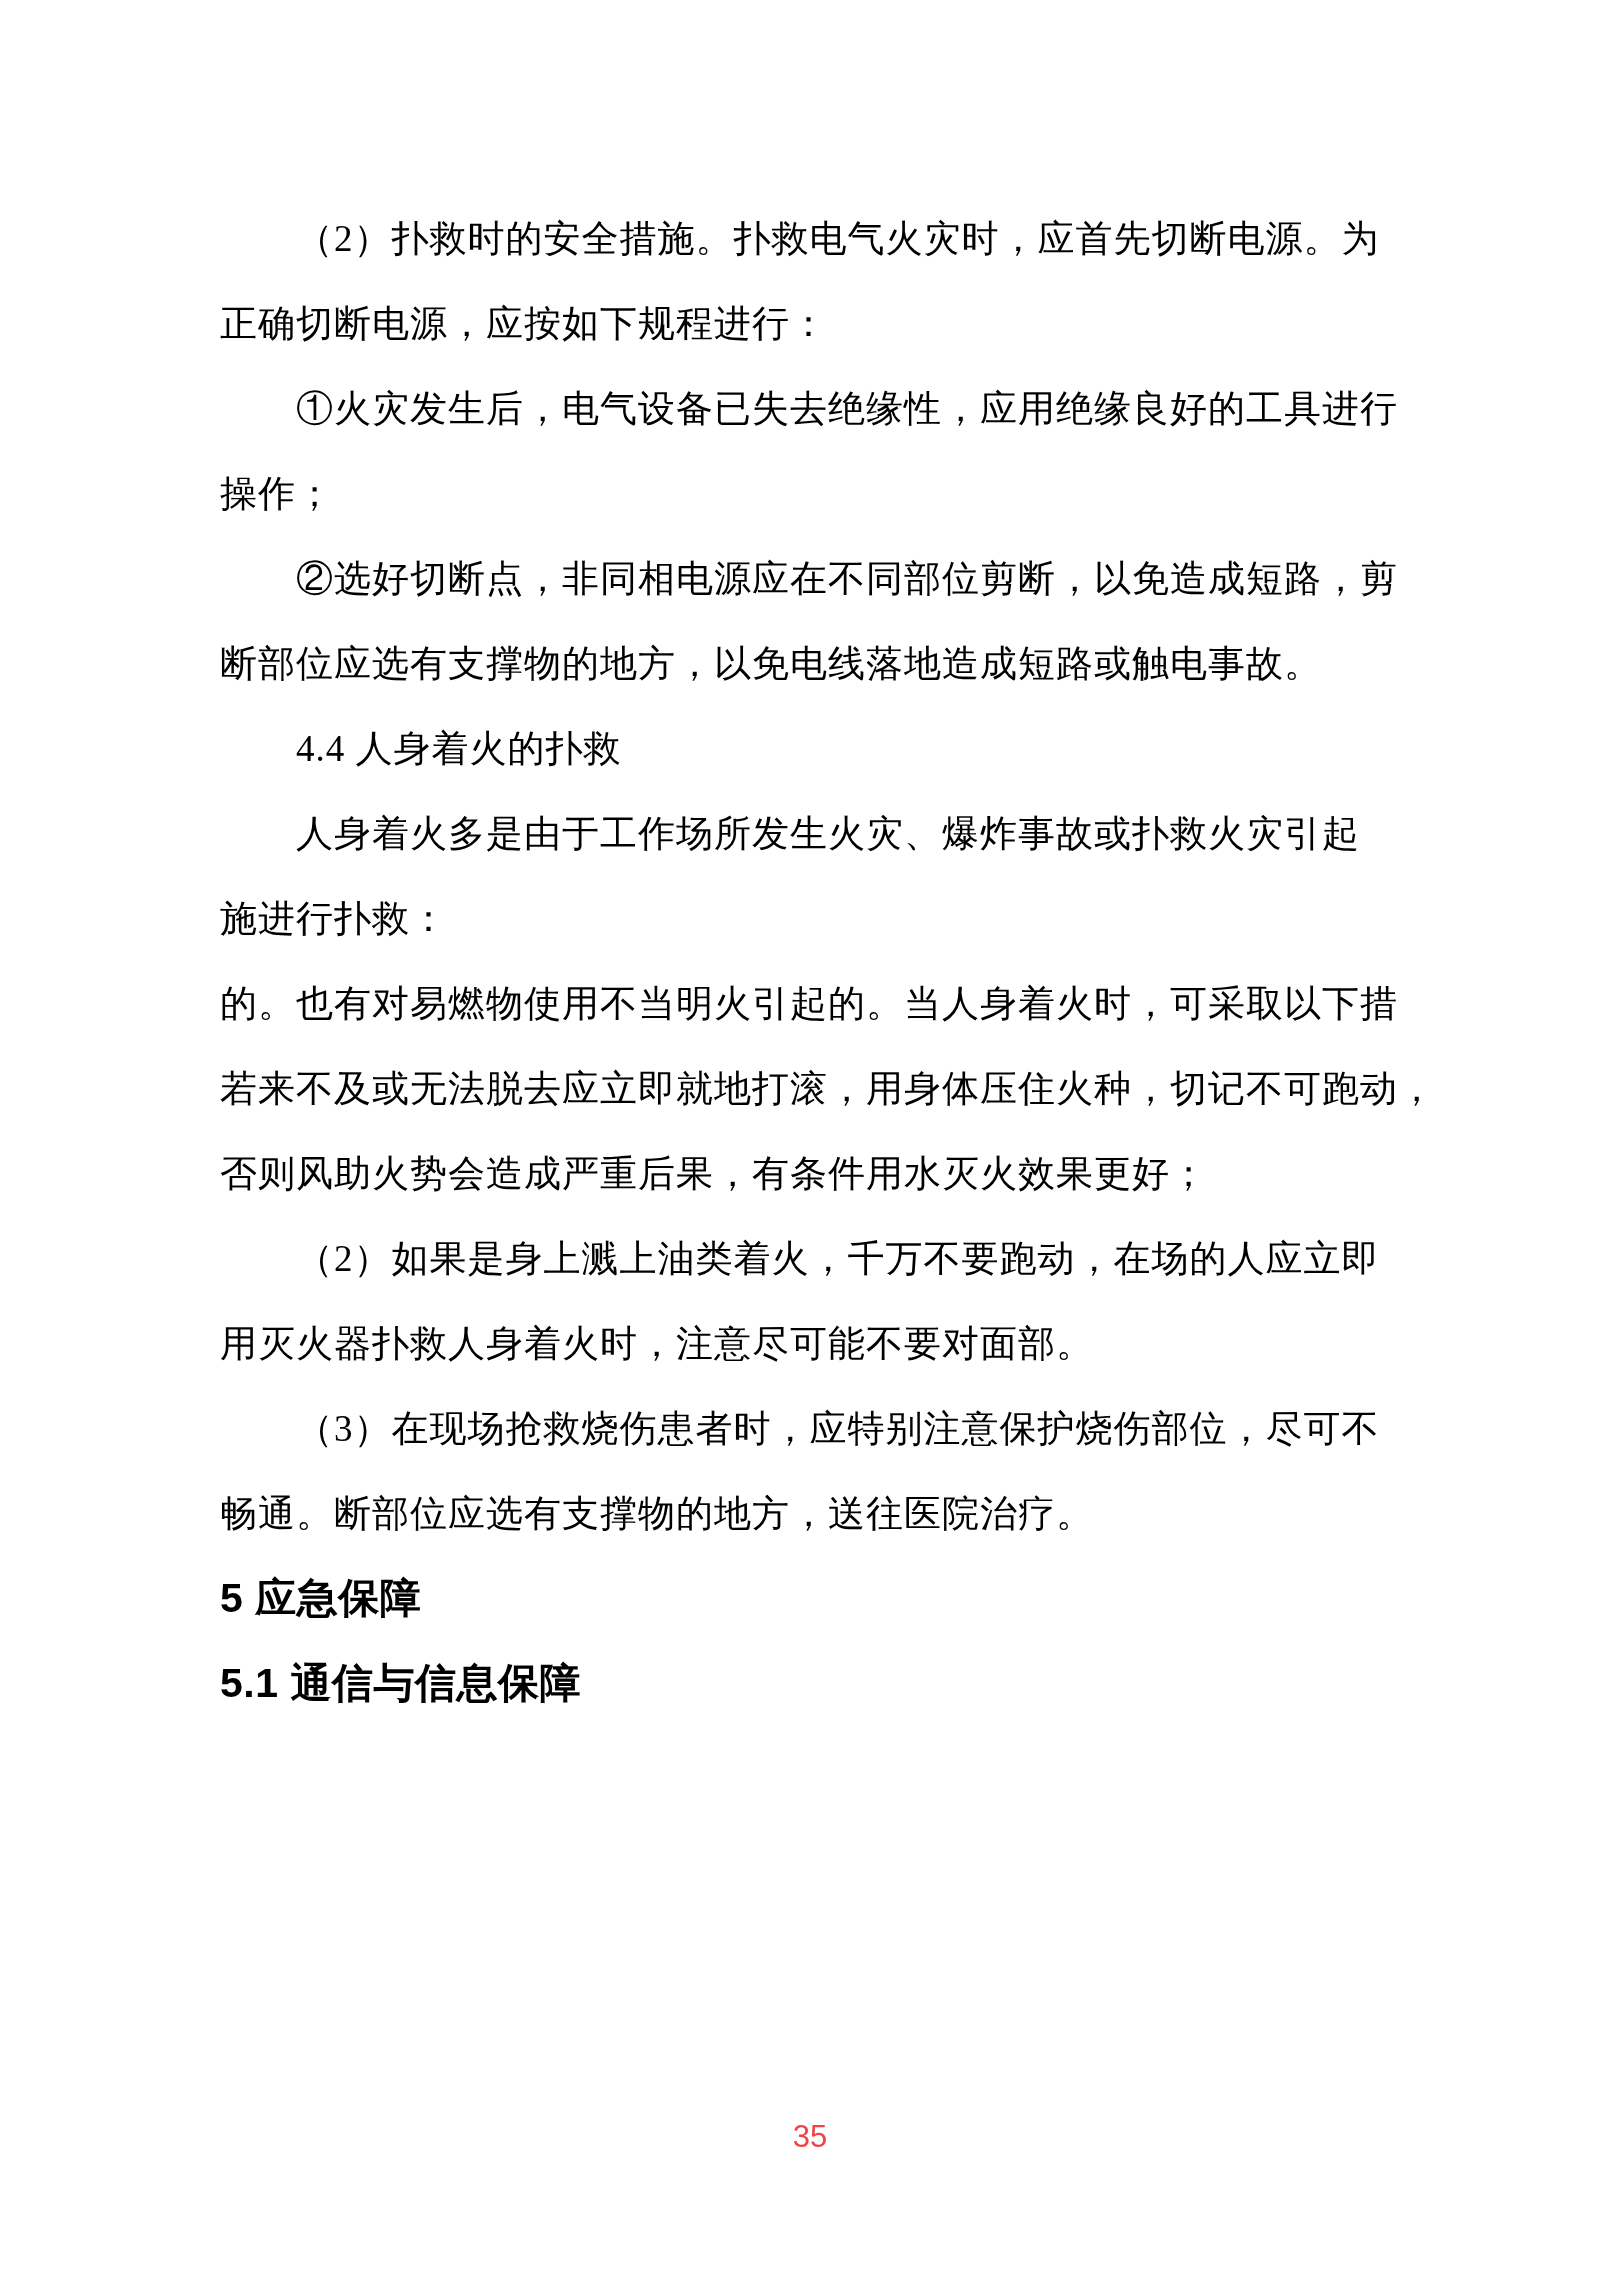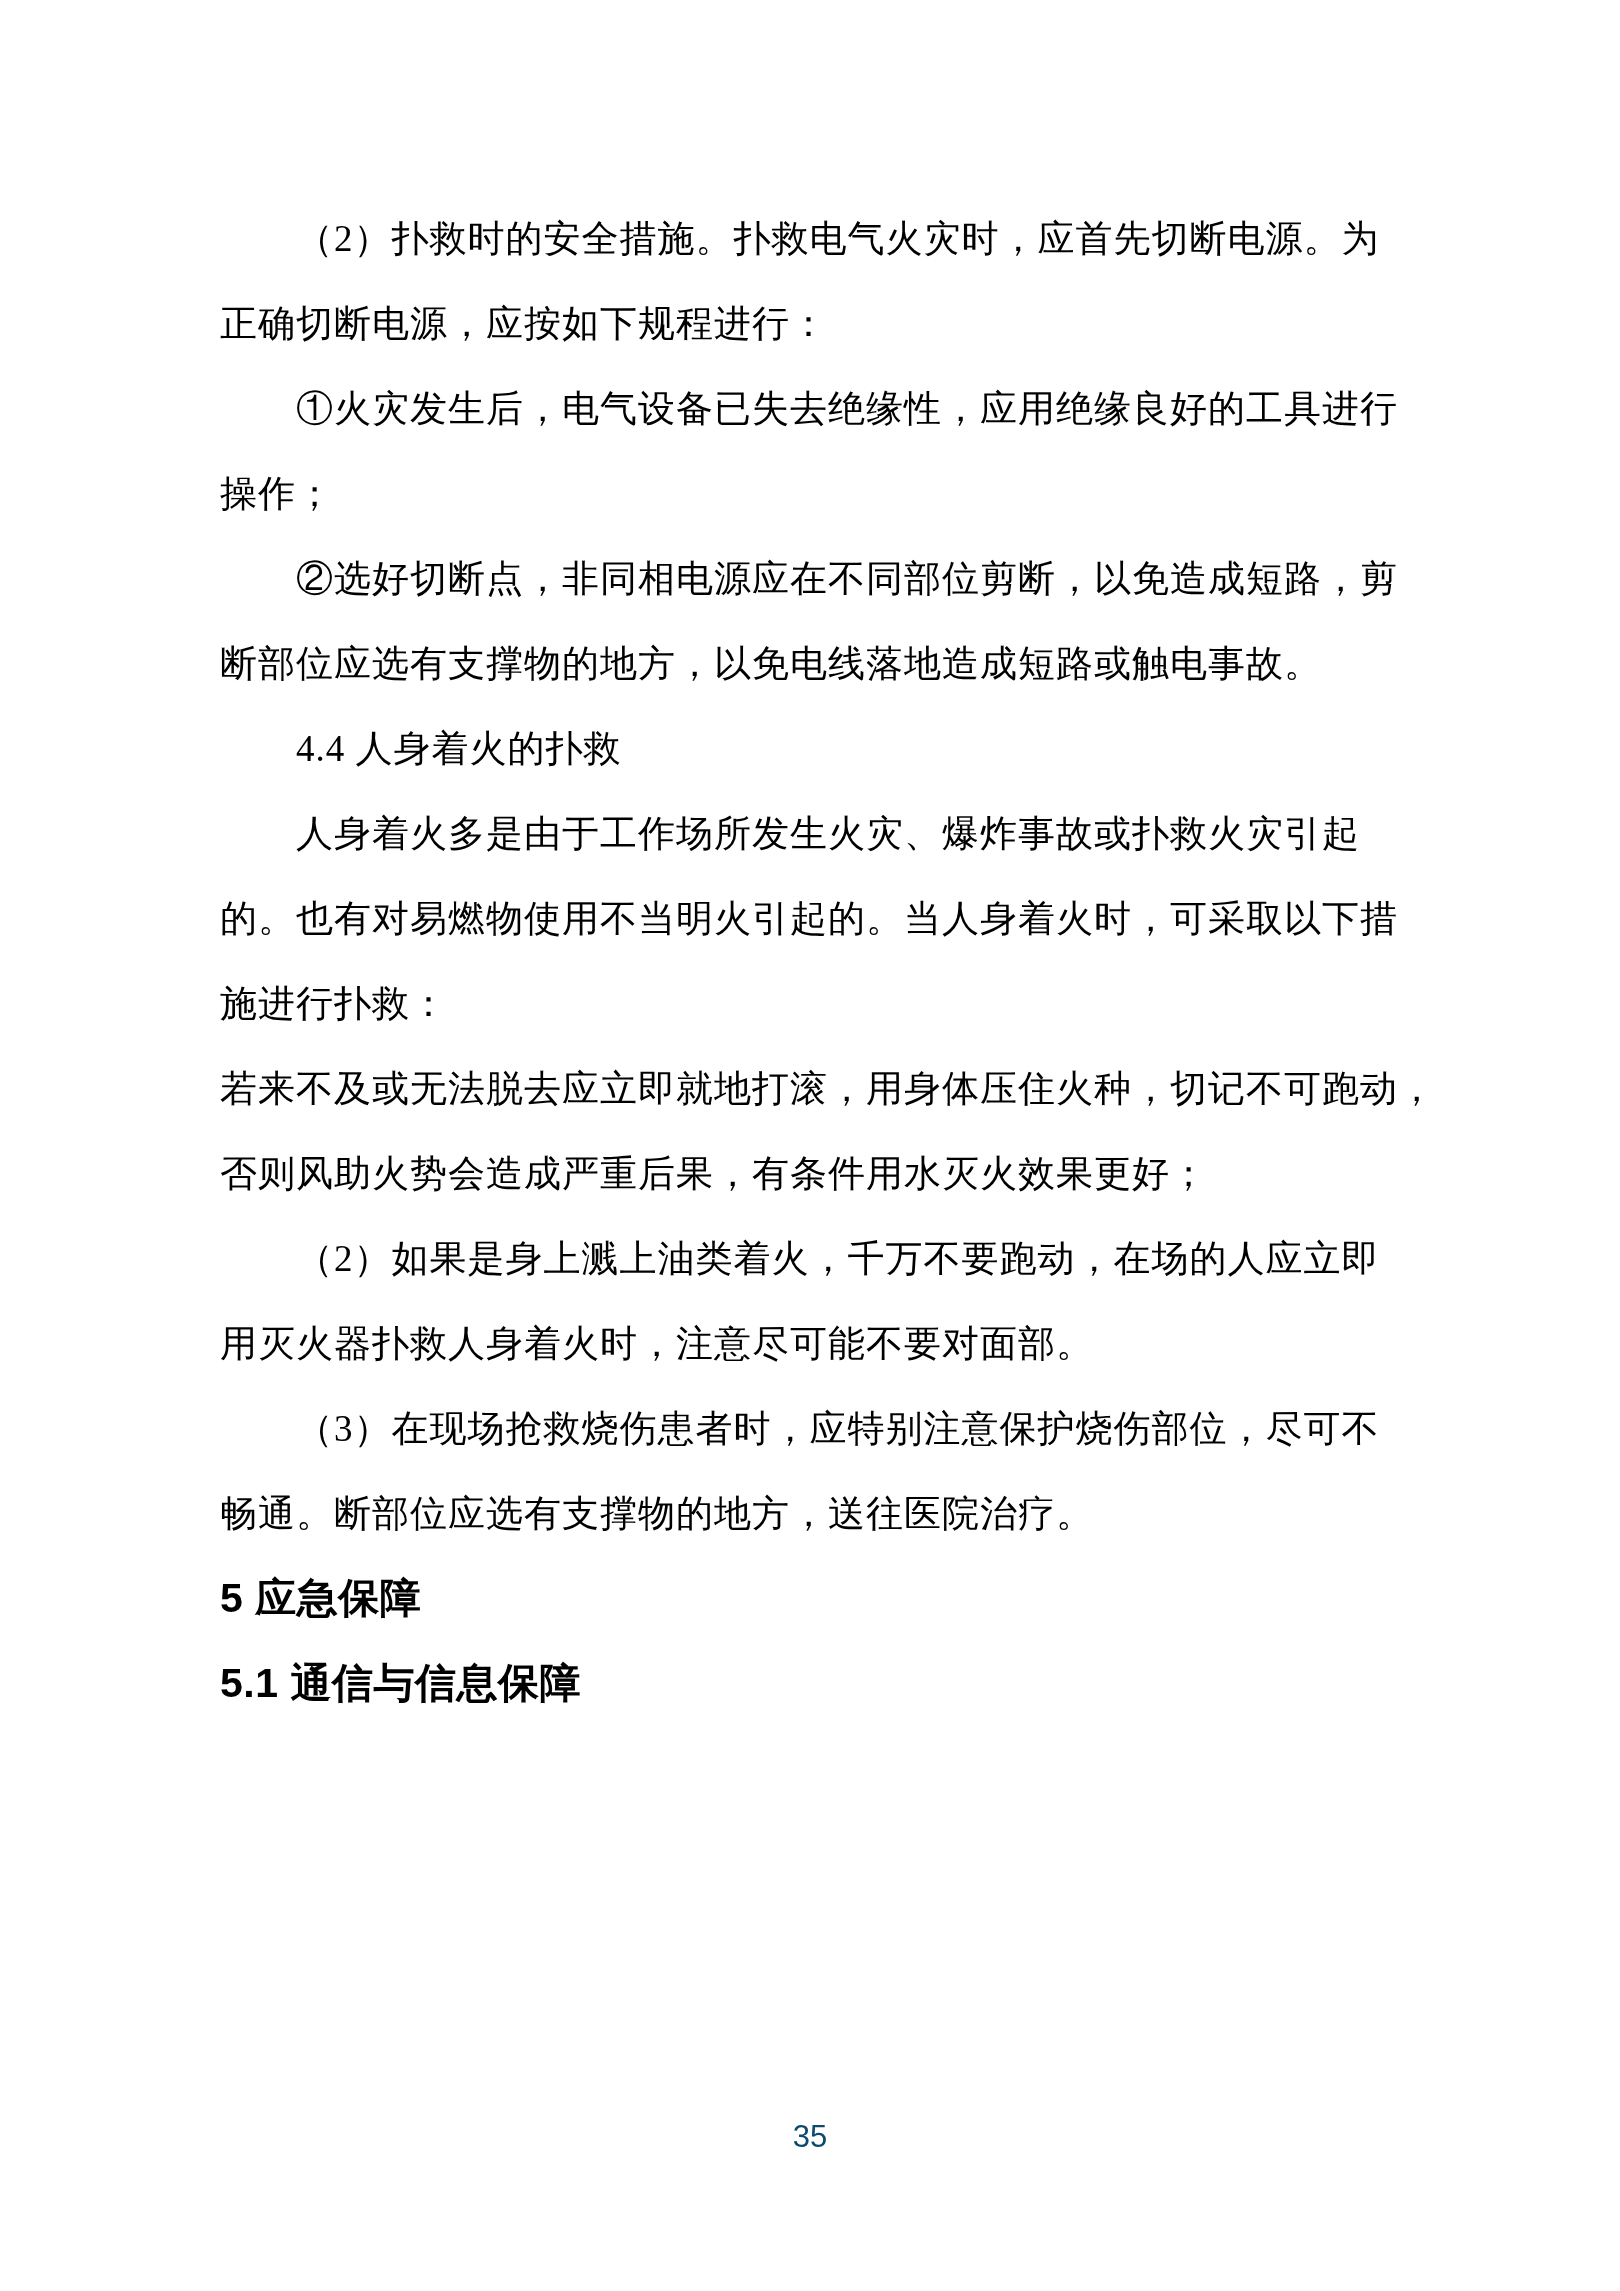--- a/index.html
+++ b/index.html
@@ -40,38 +40,38 @@
     letter-spacing: 0.5px;
   }
   .page-number {
     position: absolute;
     top: 2119px;
     left: 0;
     width: 100%;
     text-align: center;
     font-size: 31px;
     font-family: "Liberation Sans", sans-serif;
-    color: #0c4a6e;
+    color: #ef4444;
   }
 </style>
 </head>
 <body>
 
 <div class="page">
   <div class="text-block">
     <div class="line indent">（2）扑救时的安全措施。扑救电气火灾时，应首先切断电源。为</div>
     <div class="line">正确切断电源，应按如下规程进行：</div>
     <div class="line indent">①火灾发生后，电气设备已失去绝缘性，应用绝缘良好的工具进行</div>
     <div class="line">操作；</div>
     <div class="line indent">②选好切断点，非同相电源应在不同部位剪断，以免造成短路，剪</div>
     <div class="line">断部位应选有支撑物的地方，以免电线落地造成短路或触电事故。</div>
     <div class="line indent">4.4 人身着火的扑救</div>
     <div class="line indent">人身着火多是由于工作场所发生火灾、爆炸事故或扑救火灾引起</div>
+    <div class="line">施进行扑救：</div>
     <div class="line">的。也有对易燃物使用不当明火引起的。当人身着火时，可采取以下措</div>
-    <div class="line">施进行扑救：</div>
     <div class="line">若来不及或无法脱去应立即就地打滚，用身体压住火种，切记不可跑动，</div>
     <div class="line">否则风助火势会造成严重后果，有条件用水灭火效果更好；</div>
     <div class="line indent">（2）如果是身上溅上油类着火，千万不要跑动，在场的人应立即</div>
     <div class="line">用灭火器扑救人身着火时，注意尽可能不要对面部。</div>
     <div class="line indent">（3）在现场抢救烧伤患者时，应特别注意保护烧伤部位，尽可不</div>
     <div class="line">畅通。断部位应选有支撑物的地方，送往医院治疗。</div>
     <div class="line hd">5 应急保障</div>
     <div class="line hd">5.1 通信与信息保障</div>
   </div>
 

